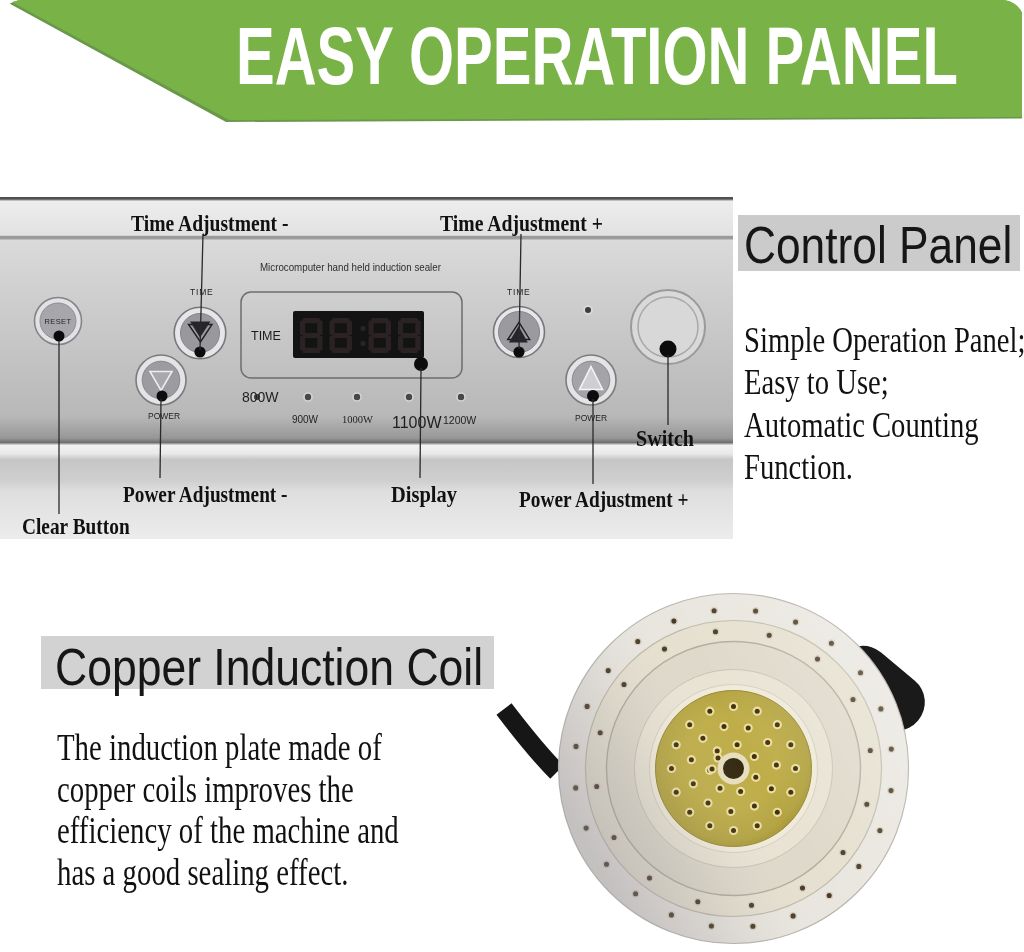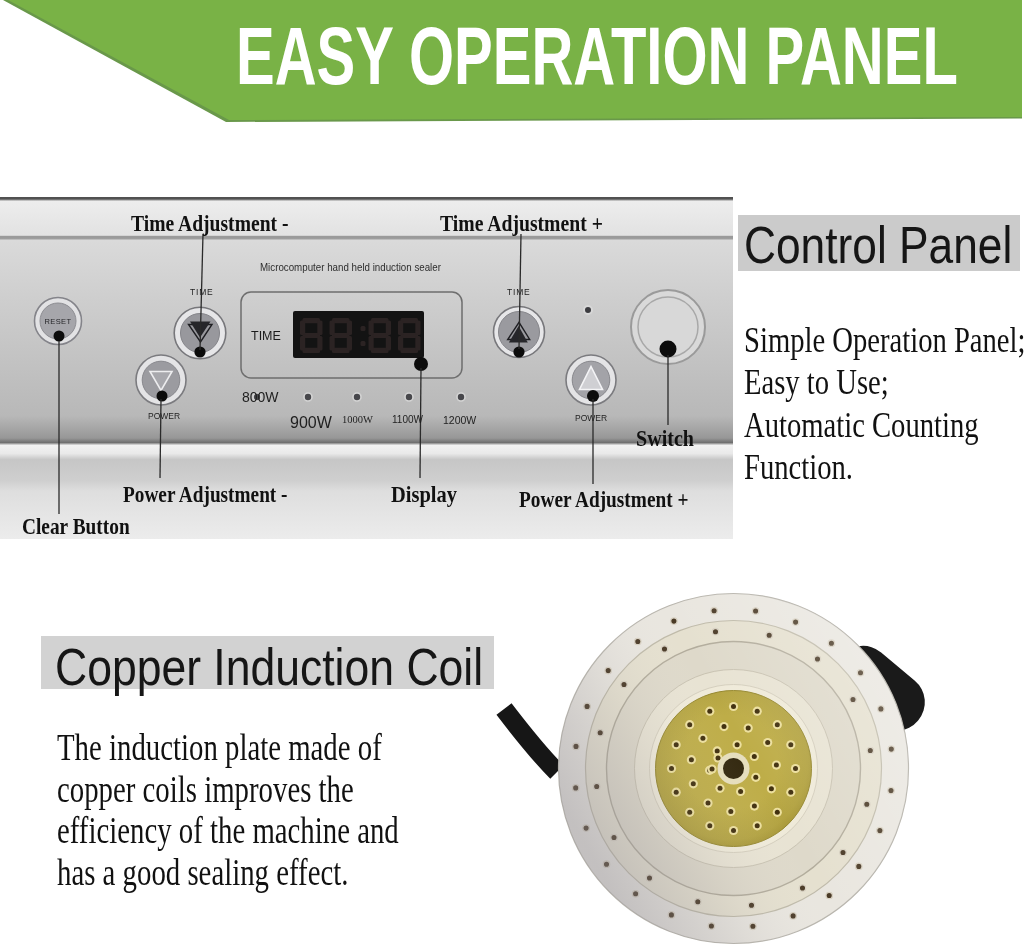--- a/index.html
+++ b/index.html
@@ -1,18 +1,18 @@
 <!DOCTYPE html>
 <html><head>
 <meta charset="utf-8">
 <style>
   html,body{margin:0;padding:0;}
   body{width:1024px;height:952px;background:#fff;overflow:hidden;
        font-family:"Liberation Sans", sans-serif;}
-  #page{position:relative;width:1024px;height:952px;overflow:hidden;}
+  #page{position:relative;width:1024px;height:952px;overflow:hidden;border-radius:22px;}
   .abs{position:absolute;}
   .serif{font-family:"Liberation Serif", serif;}
   .lab{font-size:23px;font-weight:bold;color:#111;line-height:1;white-space:nowrap;transform-origin:left top;}
 </style>
 </head>
 <body>
 <div id="page">
 
   <div class="abs" id="banner-dark" style="left:0;top:0;width:1022px;height:124px;background:#69984a;
     clip-path:polygon(3px 0,1022px 0,1022px 118.5px,226px 122px);"></div>
@@ -132,23 +132,23 @@
   </svg>
 
   <div class="abs" style="left:260px;top:262px;font-size:11px;line-height:1;color:#2e2e2e;white-space:nowrap;
     transform-origin:left top;transform:scaleX(0.886);">Microcomputer hand held induction sealer</div>
   <div class="abs" style="left:190px;top:287px;font-size:8.5px;letter-spacing:0.8px;color:#1f1f1f;">TIME</div>
   <div class="abs" style="left:507px;top:287px;font-size:8.5px;letter-spacing:0.8px;color:#1f1f1f;">TIME</div>
   <div class="abs" style="left:148px;top:411px;font-size:8.5px;letter-spacing:0px;color:#1f1f1f;">POWER</div>
   <div class="abs" style="left:575px;top:413px;font-size:8.5px;letter-spacing:0px;color:#1f1f1f;">POWER</div>
   <div class="abs" style="left:251px;top:329px;font-size:12.5px;letter-spacing:0px;color:#1a1a1a;">TIME</div>
   <div class="abs" style="left:242px;top:389px;width:30px;text-align:right;font-size:14px;color:#1f1f1f;">800W</div>
-  <div class="abs" style="left:290px;top:414px;width:30px;text-align:center;font-size:16px;color:#1f1f1f;">900W</div>
+  <div class="abs" style="left:290px;top:414px;width:30px;text-align:center;font-size:10px;color:#1f1f1f;">900W</div>
   <div class="abs" style="left:340px;top:414px;width:35px;text-align:center;font-size:10.5px;color:#1f1f1f;font-family:Liberation Serif, serif;">1000W</div>
-  <div class="abs" style="left:392px;top:414px;width:35px;text-align:left;font-size:10px;color:#1f1f1f;">1100W</div>
+  <div class="abs" style="left:392px;top:414px;width:35px;text-align:left;font-size:16px;color:#1f1f1f;">1100W</div>
   <div class="abs" style="left:443px;top:414px;width:35px;text-align:left;font-size:10.5px;color:#1f1f1f;">1200W</div>
 
   <div class="abs serif lab" style="left:131px;top:211.9px;transform:scaleX(0.852);">Time Adjustment -</div>
   <div class="abs serif lab" style="left:440px;top:211.9px;transform:scaleX(0.856);">Time Adjustment +</div>
   <div class="abs serif lab" style="left:123px;top:483.3px;transform:scaleX(0.838);">Power Adjustment -</div>
   <div class="abs serif lab" style="left:391px;top:483.3px;transform:scaleX(0.891);">Display</div>
   <div class="abs serif lab" style="left:519px;top:487.5px;transform:scaleX(0.840);">Power Adjustment +</div>
   <div class="abs serif lab" style="left:22px;top:515px;transform:scaleX(0.841);">Clear Button</div>
   <div class="abs serif lab" style="left:636px;top:426.5px;transform:scaleX(0.872);">Switch</div>
 

